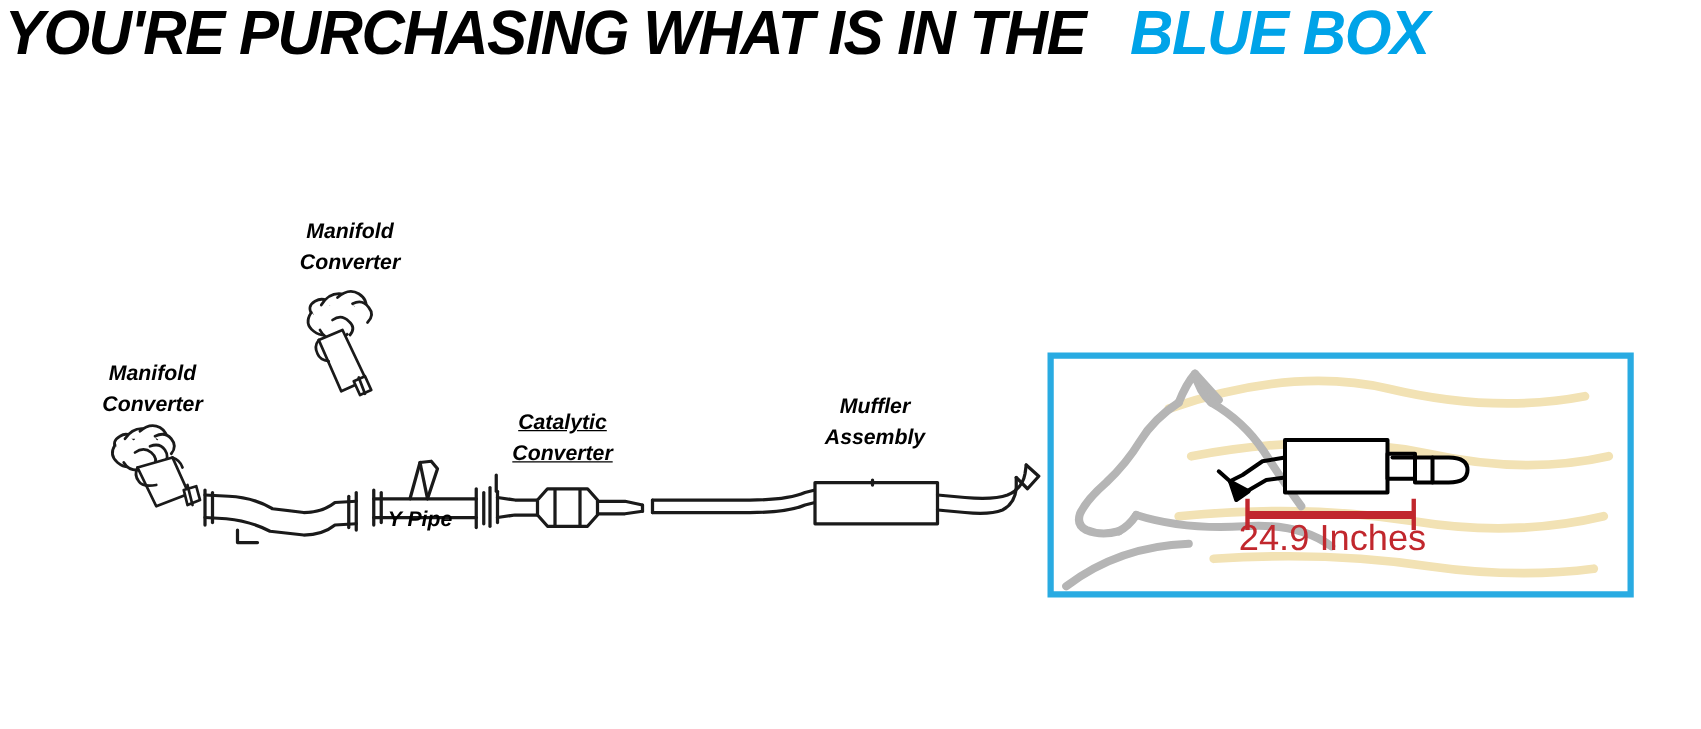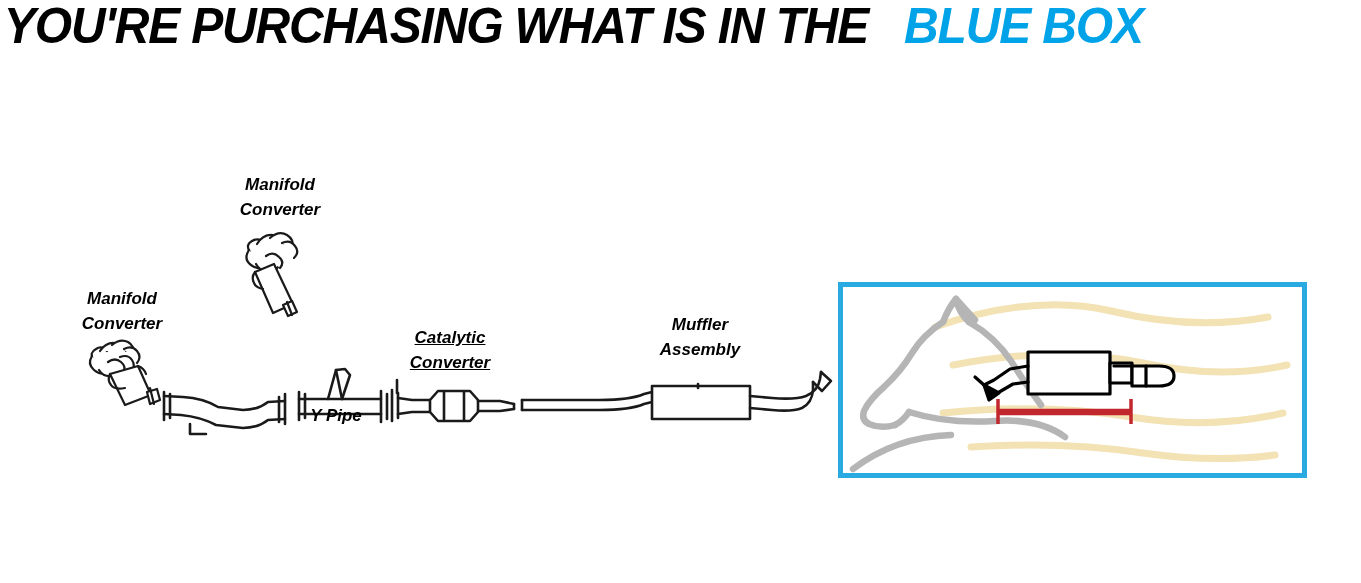--- a/index.html
+++ b/index.html
@@ -265,15 +265,16 @@
       </g>
 
       <g stroke="#c1272d" stroke-linecap="butt">
         <line x1="155" y1="112" x2="155" y2="137" stroke-width="3.5"></line>
         <line x1="288" y1="112" x2="288" y2="137" stroke-width="3.5"></line>
         <line x1="155" y1="125" x2="288" y2="125" stroke-width="6.5"></line>
       </g>
     </svg>
 
 
+    <div id="dimension-text">24.9 Inches</div>
   </div>
 
 </div>
 
 </body></html>

